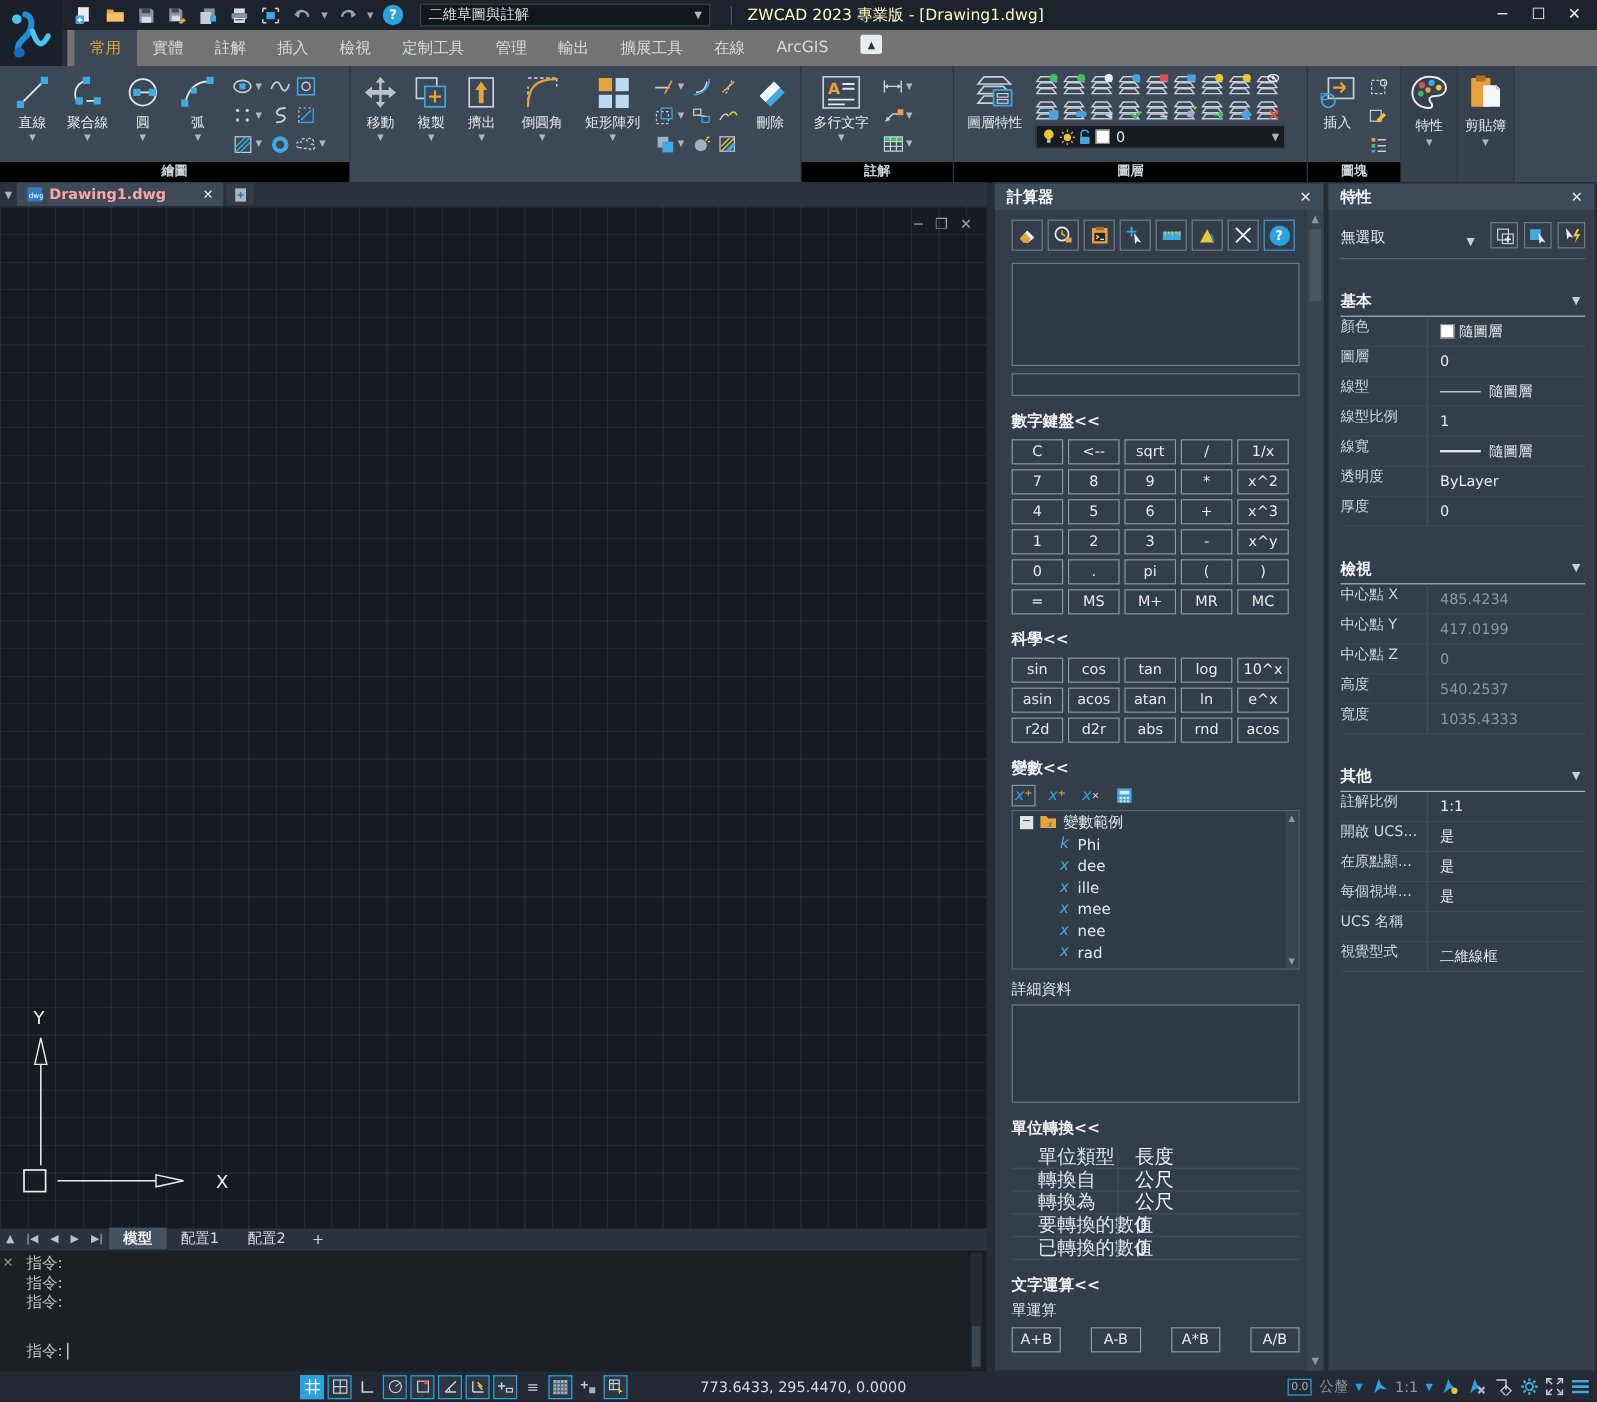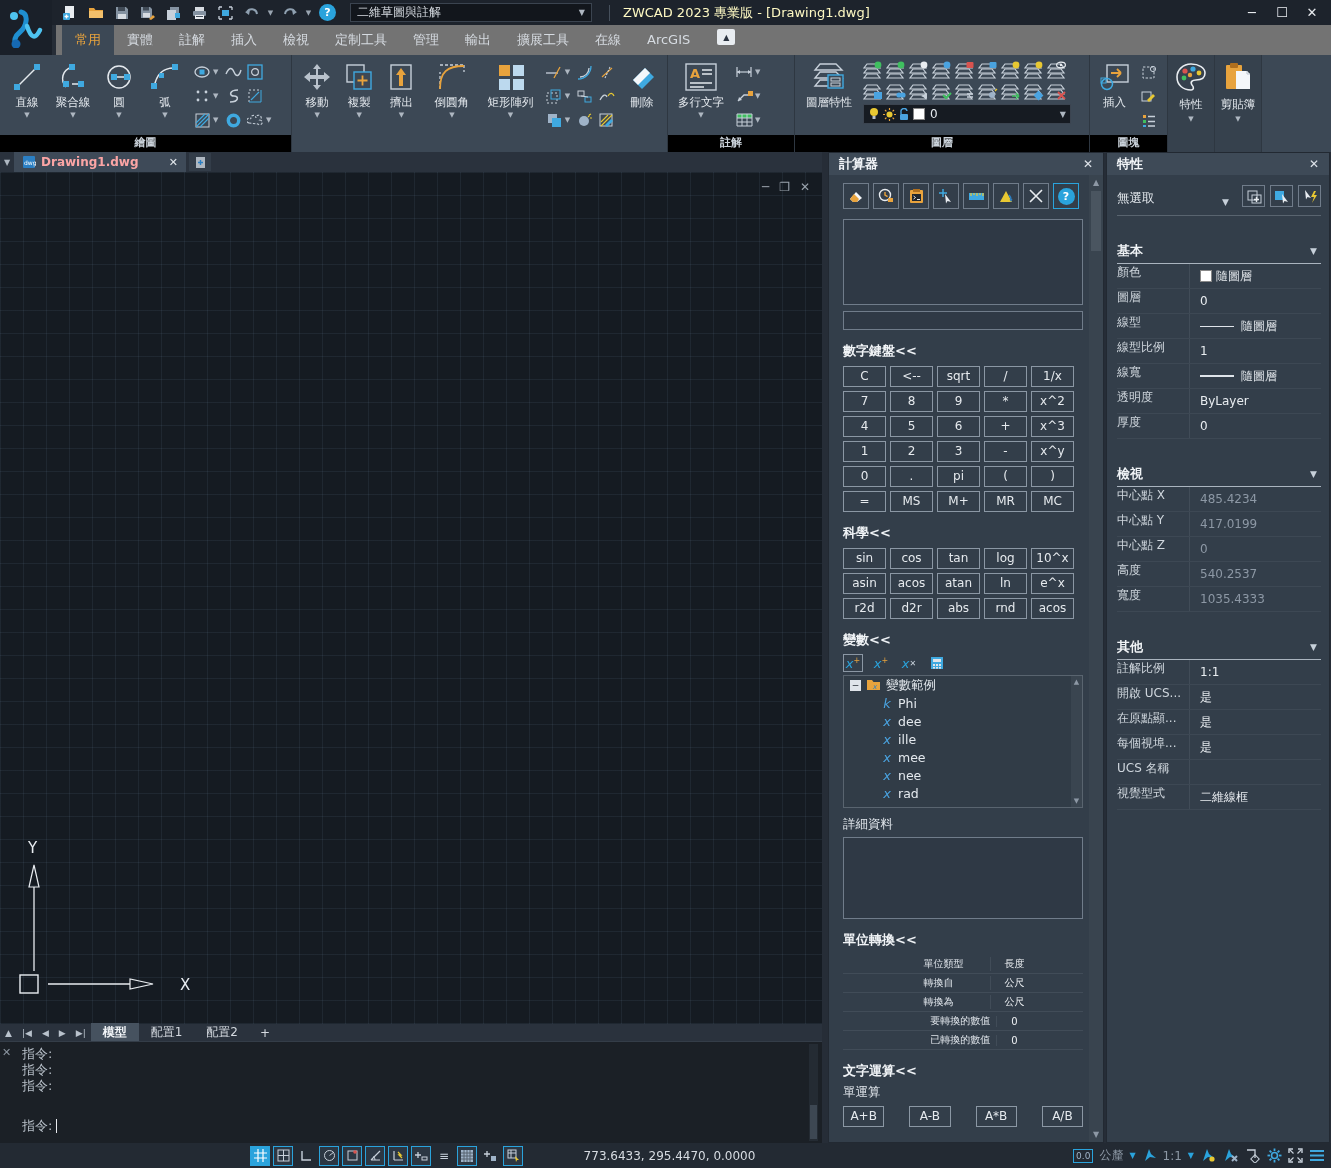--- a/index.html
+++ b/index.html
@@ -134,21 +134,21 @@
   .vtree { margin-top:3px; height:133px; background:#313c47; border:1px solid #59646f; position:relative; overflow:hidden; }
   .vrow { height:18px; display:flex; align-items:center; gap:5px; padding-left:6px; font-size:12.5px; color:#e4e9ee; }
   .vrow .indent { width:26px; }
   .minusbox { width:11px; height:11px; background:#dfe4ea; color:#1d232c; font-size:9px; line-height:10px; text-align:center; }
   .vletter { color:#4aa3e0; font-style:italic; font-size:13px; width:12px; text-align:center; }
   .vscroll { position:absolute; right:0; top:0; bottom:0; width:11px; background:#3a4550; color:#8d98a5; font-size:7px;
              display:flex; flex-direction:column; justify-content:space-between; align-items:center; padding:2px 0; }
   .details-label { margin-top:8px; font-size:12.5px; color:#dfe4ea; }
   .details-box { margin-top:4px; height:82px; background:#2f3945; border:1px solid #707c8a; }
   .units-table { margin-top:6px; }
-  .urow { height:19px; display:flex; align-items:center; border-bottom:1px solid #414c58; font-size:10px;justify-content:center; }
+  .urow { height:19px; display:flex; align-items:center; border-bottom:1px solid #414c58; font-size:16px; }
   .urow .ulabel { width:88px; padding-left:22px; color:#dfe4ea; white-space:nowrap; }
   .urow .uval { padding-left:14px; border-left:1px solid #414c58; color:#eef1f4; }
   .textops-sub { margin-top:4px; font-size:12.5px; color:#dfe4ea; }
   .topsrow { margin-top:5px; display:flex; gap:25px; }
   .topsrow .k { width:50px; }
   .calc-scroll { position:absolute; right:0; top:22px; bottom:0; width:14px; background:#39444f;
                  display:flex; flex-direction:column; align-items:center; justify-content:space-between; padding:3px 0;
                  color:#8d98a5; font-size:8px; }
   .calc-scroll .thumb { position:absolute; top:16px; left:2px; width:10px; height:60px; background:#4a5560; }
 

